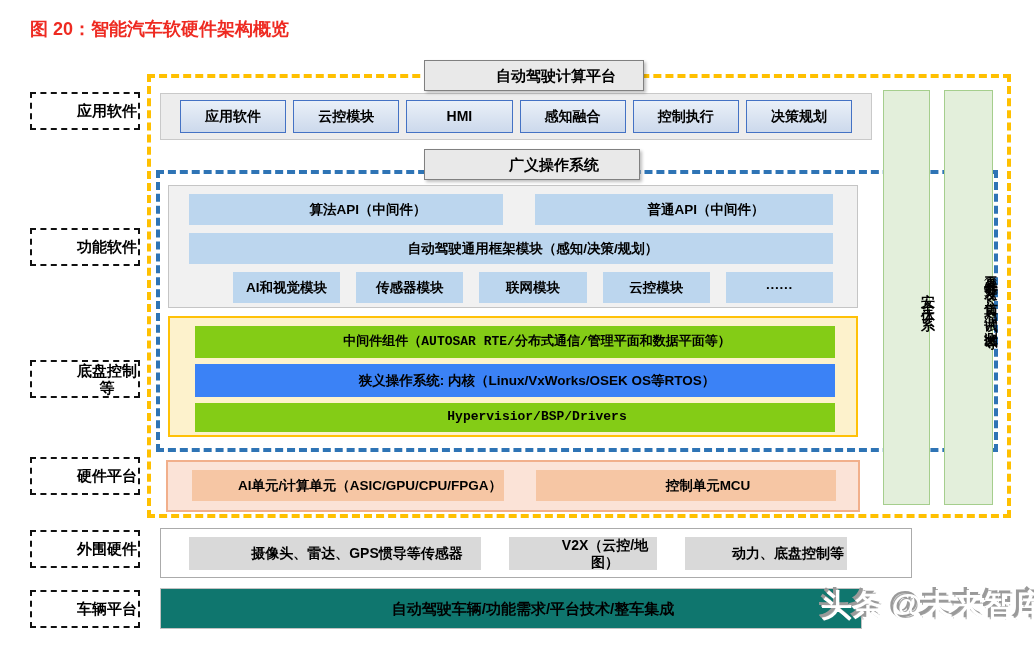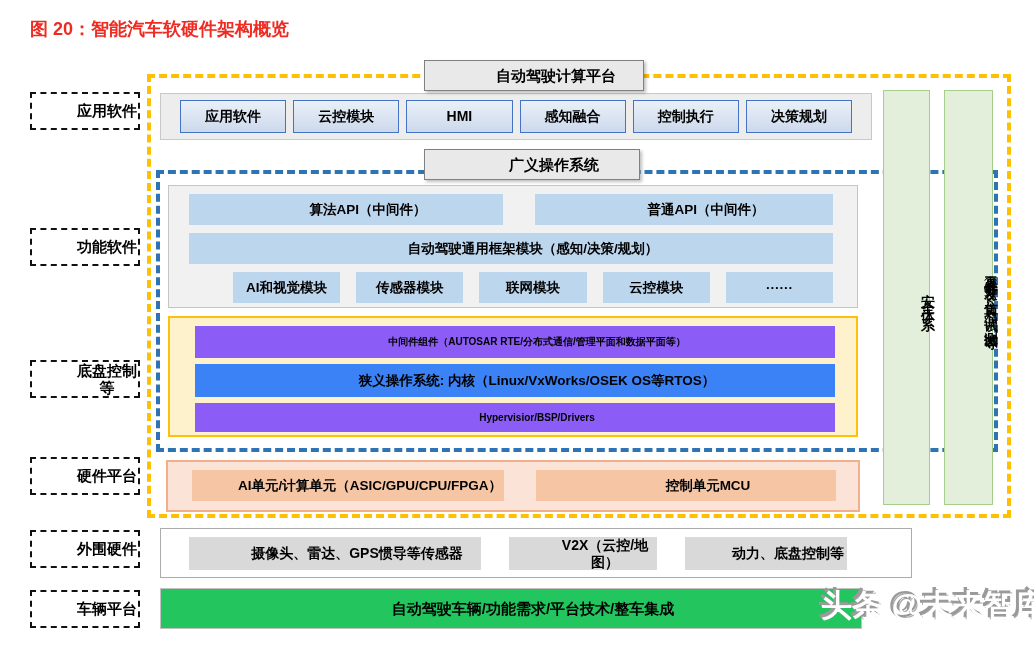--- a/index.html
+++ b/index.html
@@ -12,30 +12,30 @@
   .side-label{left:30px;width:110px;height:38px;border:2px dashed #111;background:#fff;font-size:15px;}
   .yellow-frame{left:147px;top:74px;width:864px;height:444px;border:4px dashed #ffc000;z-index:1;}
   .blue-frame{left:156px;top:170px;width:842px;height:282px;border:4px dashed #2e74b5;z-index:1;}
   .hdr{background:#e9e9e9;border:1.5px solid #808080;box-shadow:2px 2px 3px rgba(0,0,0,.25);
        font-size:15px;z-index:3;}
   .grey-band{background:#ededed;border:1px solid #c9c9c9;z-index:2;}
   .app-box{background:linear-gradient(#eaf0f8,#ccd9ec);border:1.5px solid #4472c4;font-size:14px;}
   .func-band{background:#f1f1f1;border:1px solid #c5c5c5;z-index:2;}
   .blue-box{background:#bcd6ee;font-size:13.5px;}
   .yellow-band{background:#fdf2cc;border:2px solid #ffc107;z-index:2;}
-  .gold-box{background:#8b5cf6;font-size:10px;}
+  .gold-box{background:#84cc16;font-size:13px;font-family:Liberation Mono, monospace;}
   .darkgold-box{background:#3b82f6;font-size:13.5px;}
   .orange-band{background:#fbe3d7;border:2px solid #f1af8b;z-index:2;}
   .orange-box{background:#f6c6a4;font-size:13.5px;}
   .green-col{background:#e3efdb;border:1.5px solid #a5ce8d;z-index:3;
              writing-mode:vertical-rl;display:flex;align-items:center;justify-content:center;
              font-weight:bold;font-size:14px;color:#000;}
   .peri-band{background:#fff;border:1.5px solid #ababab;z-index:2;}
   .grey-box{background:#d9d9d9;font-size:14px;}
-  .vehicle-box{background:#22c55e;border:1px solid #c2c2c2;font-size:15px;z-index:2;}
+  .vehicle-box{background:#0f766e;border:1px solid #c2c2c2;font-size:15px;z-index:2;}
   .watermark{position:absolute;left:821px;top:585px;z-index:10;font-size:31px;font-weight:bold;
              color:#fff;text-shadow:-3px -3px 0 #9a9a9a,-1px -1px 0 #aaa;white-space:nowrap;}
 </style>
 </head>
 <body>
 
 <div class="page">
 
   <h1 class="title">图 20：智能汽车软硬件架构概览</h1>
 

